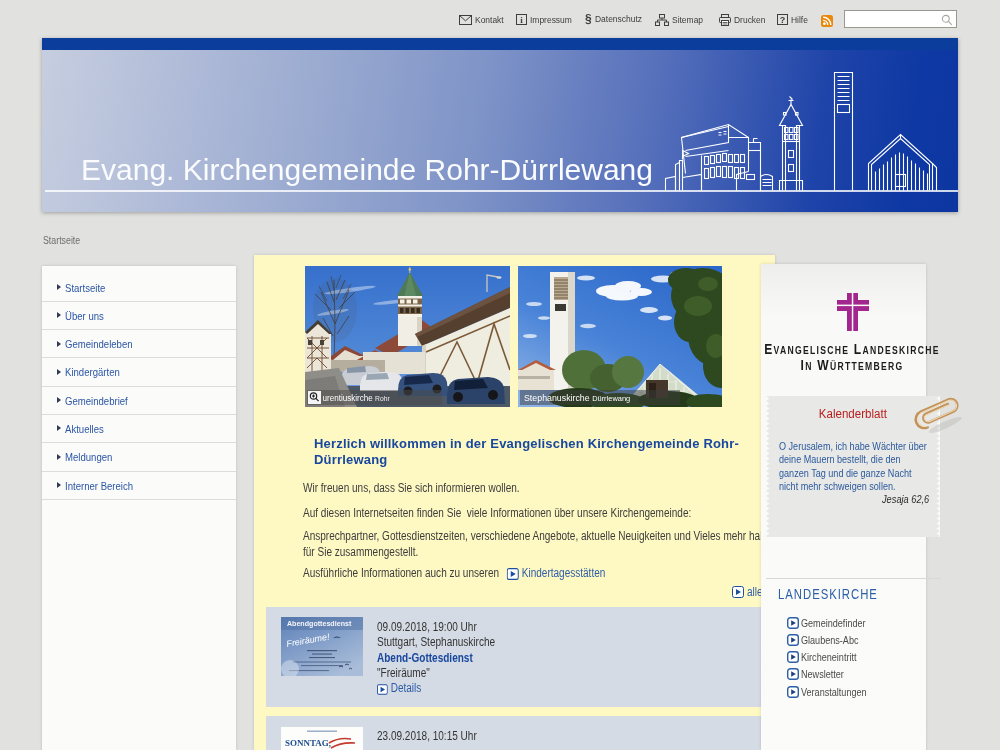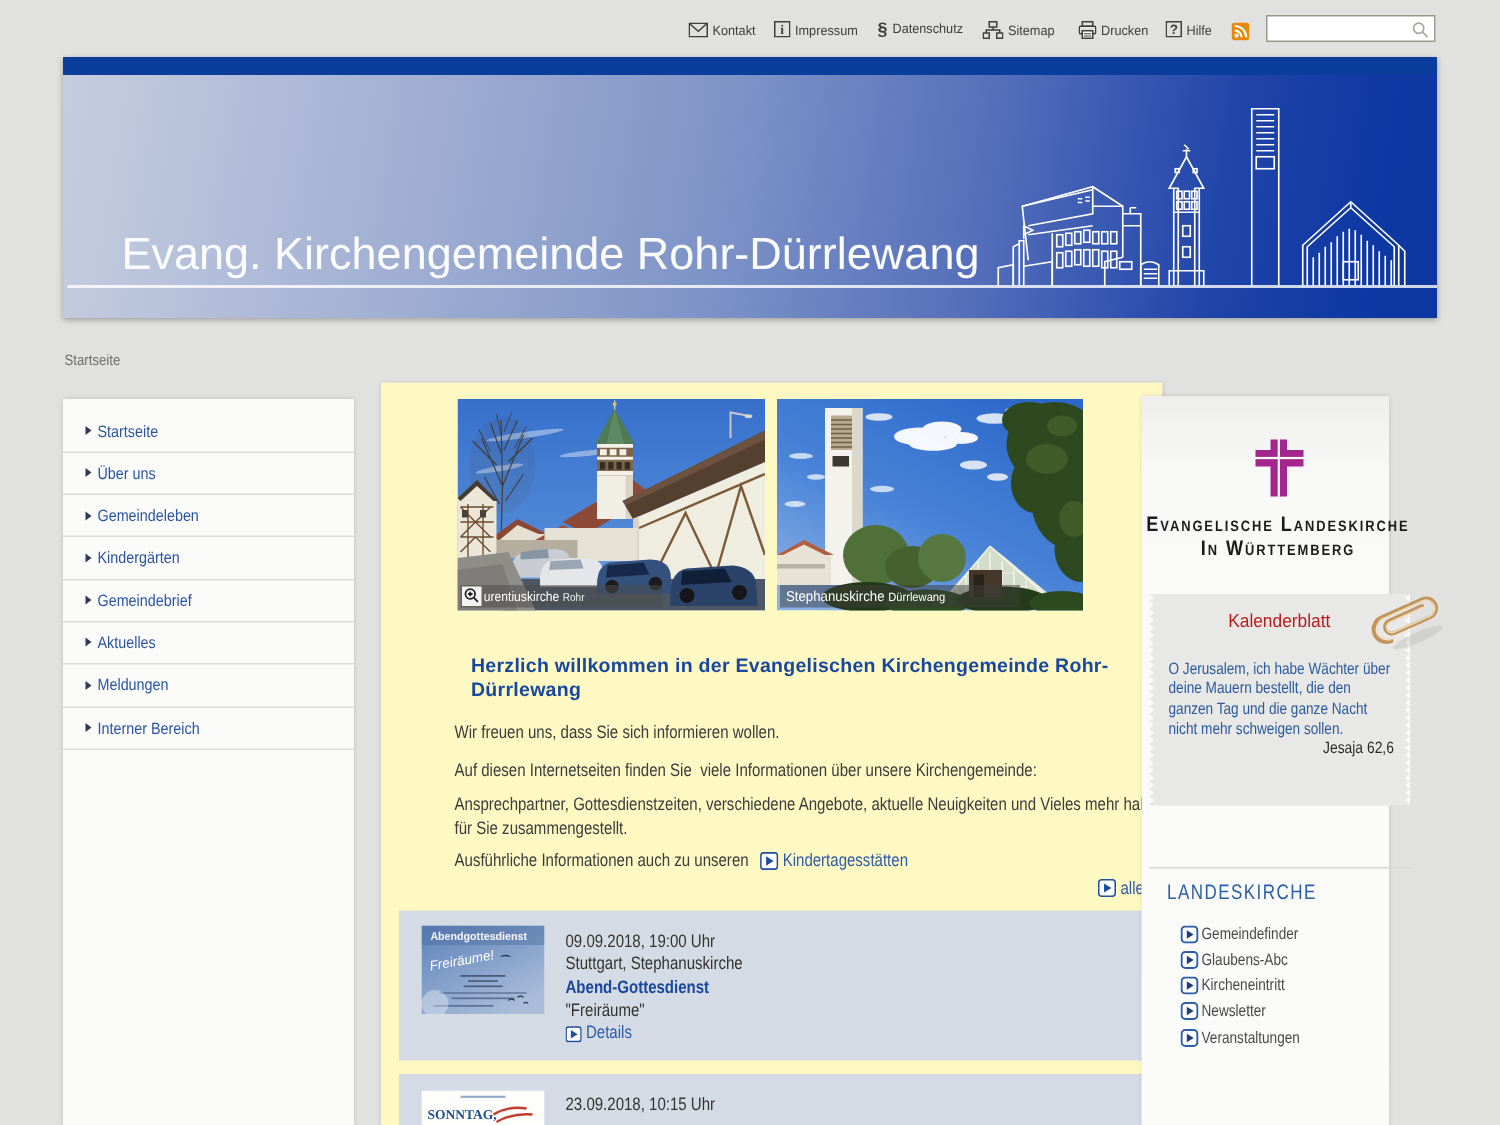--- a/index.html
+++ b/index.html
@@ -66,21 +66,21 @@
     box-shadow:0 0 3px rgba(0,0,0,0.15); }
   #elk-txt { position:absolute; top:77px; left:-14px; width:210px; text-align:center; color:#1b1b1b;
     font-weight:bold; font-variant:small-caps; font-size:14px; letter-spacing:1.5px; line-height:16.2px; }
   #elk-txt .nxc { display:block; }
   #kal { position:absolute; left:5px; top:132px; width:174px; height:141px; background:#e8e8e6; }
   #kal h3 { position:absolute; top:12px; width:100%; text-align:center; font-weight:normal;
     font-size:12.5px; line-height:12.5px; color:#b91c1c; }
   #kal h3 .nxc { transform:scaleX(0.924); }
   #kal .body { position:absolute; left:13px; top:44px; font-size:11px; line-height:13.4px; color:#2b5a9d; }
   #kal .body .nx { transform:scaleX(0.825); }
-  #kal .src { position:absolute; right:10.5px; top:97px; font-size:11px; line-height:13px; color:#2b2b2b; }
+  #kal .src { position:absolute; right:10.5px; top:97px; font-style:italic; font-size:11px; line-height:13px; color:#2b2b2b; }
   #kal .src .nxr { transform:scaleX(0.84); }
   #sb-sep { position:absolute; left:5px; top:314px; width:175px; height:1px; background:#d8d8d6; }
   #lk-head { position:absolute; left:17px; top:322.5px; font-size:14px; line-height:14px; color:#2a5fa8; letter-spacing:1.2px; }
   #lk-head .nx { transform:scaleX(0.81); }
   .lkrow { position:absolute; left:26px; height:12px; font-size:11px; color:#4a4a4a; display:flex; align-items:flex-end; }
   .lkrow svg { margin-right:2px; flex:none; }
   .lkrow .nx { transform:scaleX(0.825); }
 </style>
 </head>
 <body>

